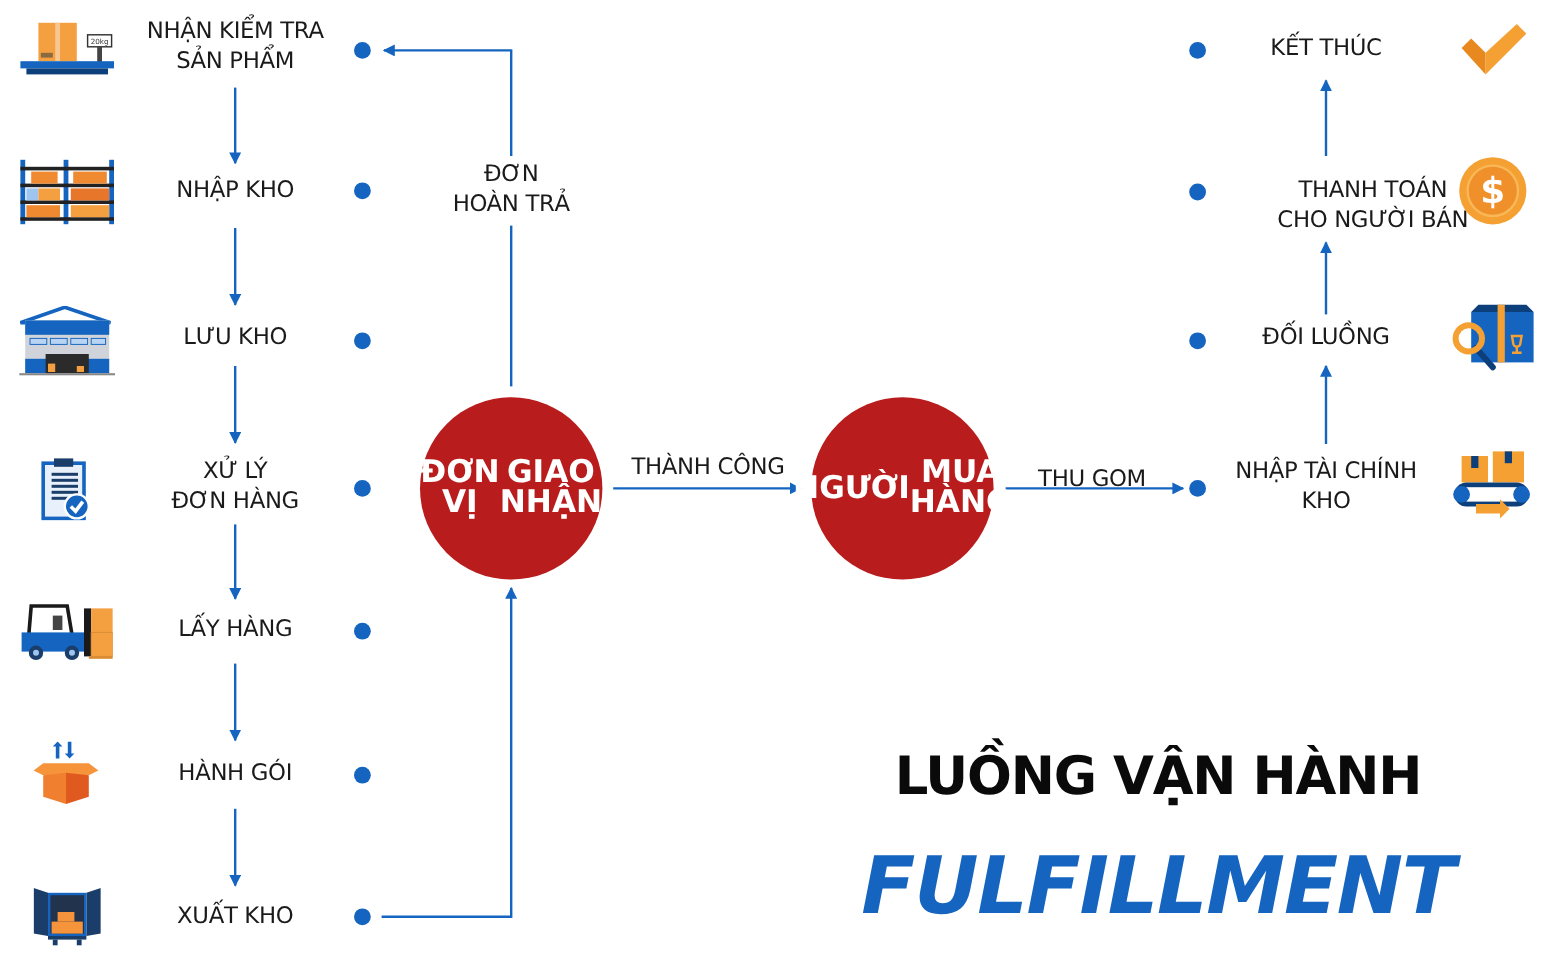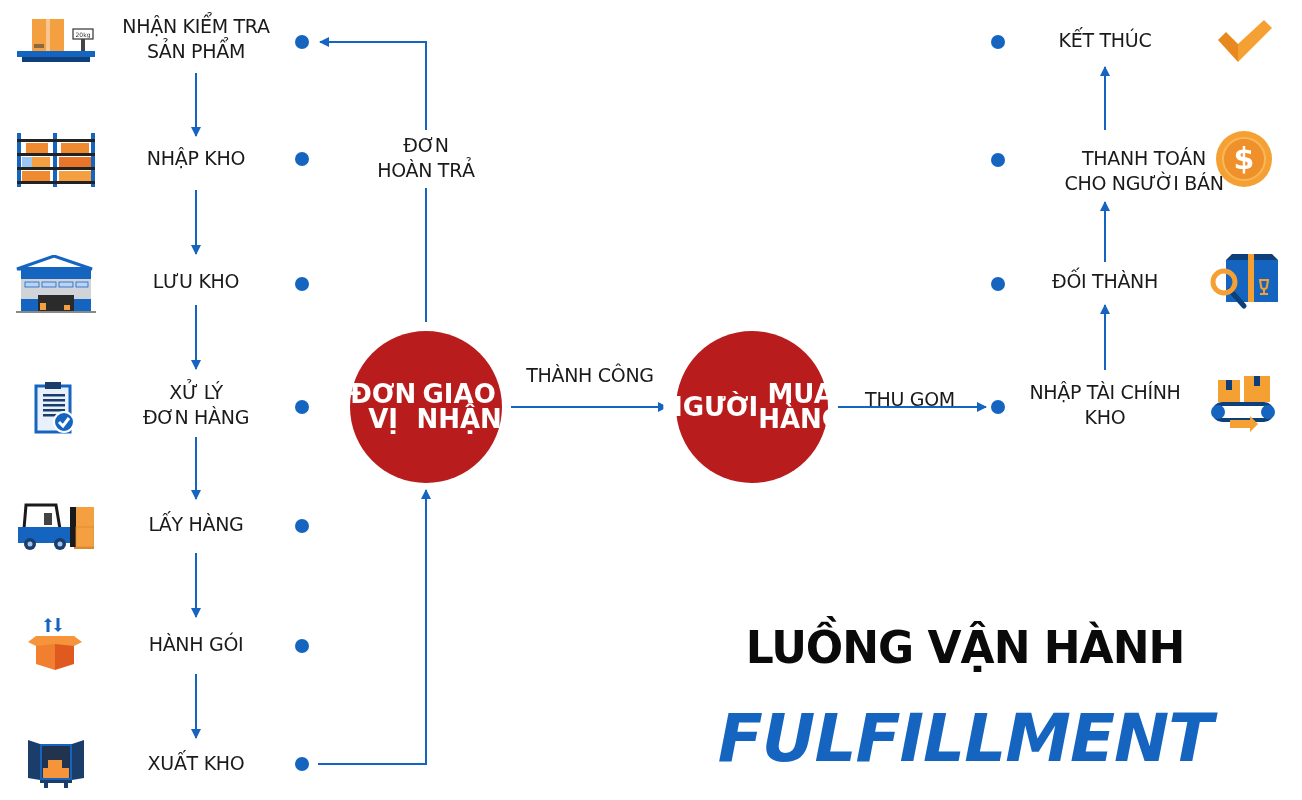--- a/index.html
+++ b/index.html
@@ -182,37 +182,37 @@
 
   <div class="circle" style="left:350px;top:331px">
     <span>ĐƠN VỊ</span>
     <span>GIAO NHẬN</span>
   </div>
   <div class="circle" style="left:676px;top:331px">
     <span>NGƯỜI</span>
     <span>MUA HÀNG</span>
   </div>
 
-  <div class="lbl" style="left:508px;top:363px;width:164px">THÀNH CÔNG</div>
+  <div class="lbl" style="left:508px;top:377px;width:164px">THÀNH CÔNG</div>
   <div class="lbl" style="left:840px;top:387px;width:140px">THU GOM</div>
 
   <div class="dot" style="left:991px;top:35px"></div>
   <div class="dot" style="left:991px;top:153px"></div>
   <div class="dot" style="left:991px;top:277px"></div>
   <div class="dot" style="left:991px;top:400px"></div>
 
   <div class="lbl" style="left:1005px;top:28px;width:200px">
     <span>KẾT THÚC</span>
   </div>
   <div class="lbl" style="left:1044px;top:146px;width:200px">
     <span>THANH TOÁN</span>
     <span>CHO NGƯỜI BÁN</span>
   </div>
   <div class="lbl" style="left:1005px;top:269px;width:200px">
-    <span>ĐỐI THÀNH</span>
+    <span>ĐỐI LUỒNG</span>
   </div>
   <div class="lbl" style="left:1005px;top:380px;width:200px">
     <span>NHẬP TÀI CHÍNH</span>
     <span>KHO</span>
   </div>
 
   <svg class="icon" style="left:1214px;top:18px" width="60" height="46" viewBox="0 0 60 46">
     <polygon points="4,22 12,14 24,26 24,44" fill="#e8891f"></polygon>
     <polygon points="24,26 50,2 58,10 24,44" fill="#f5a033"></polygon>
   </svg>

